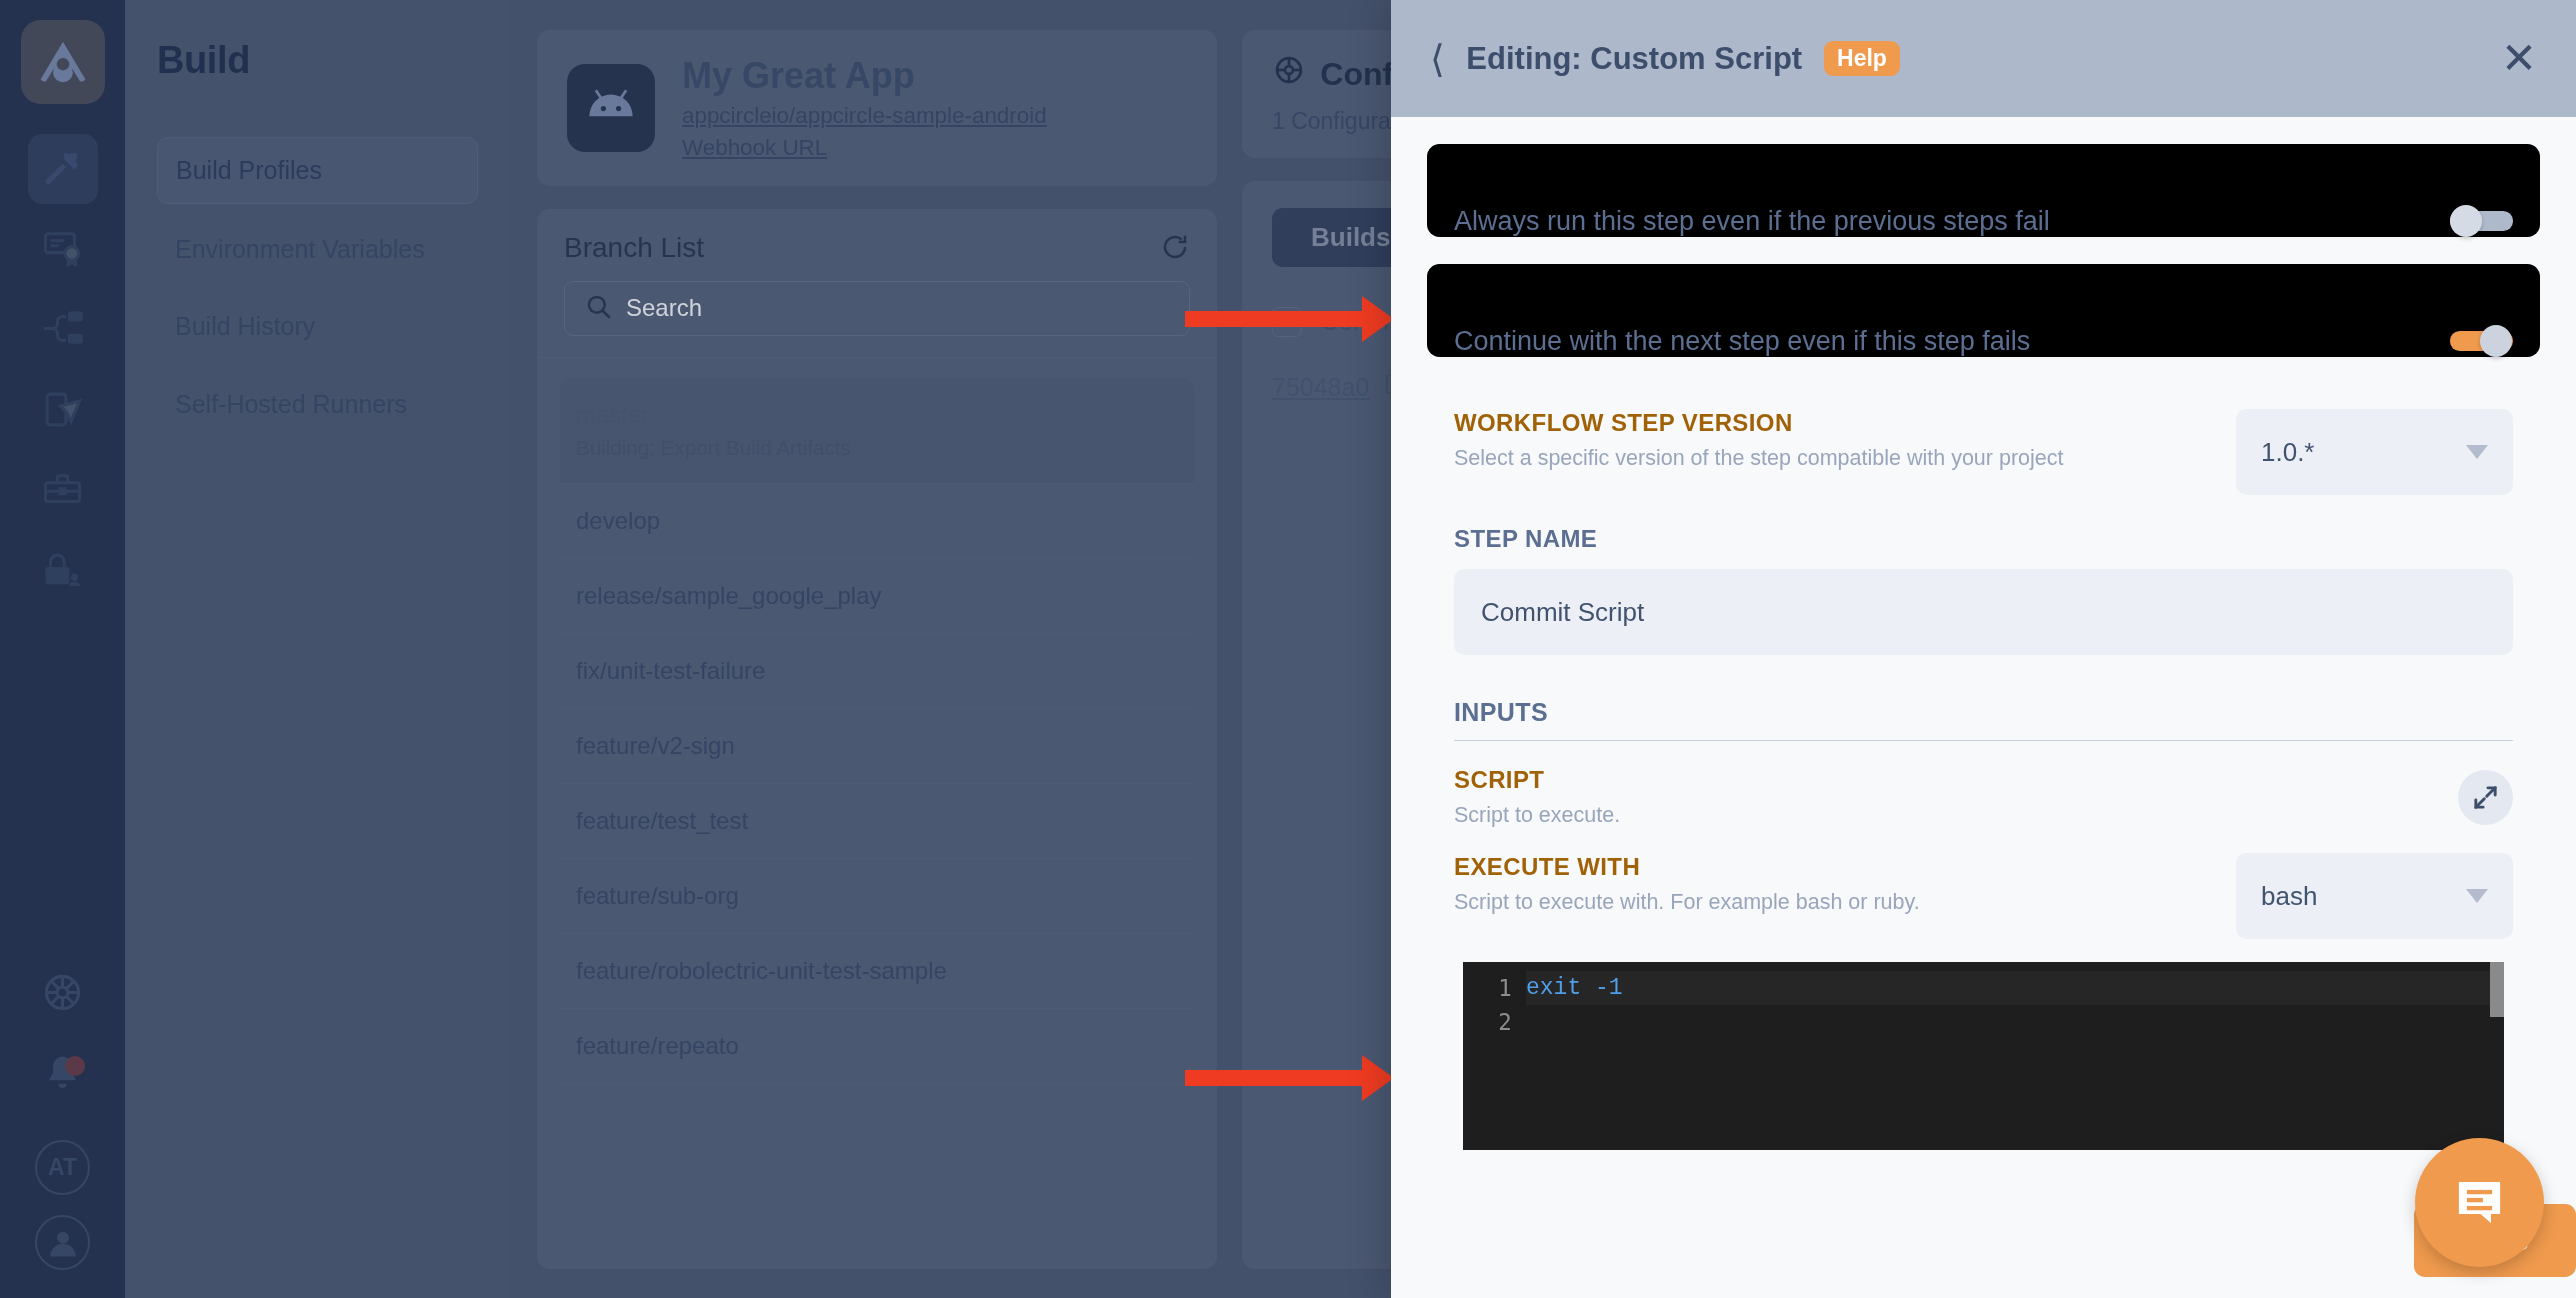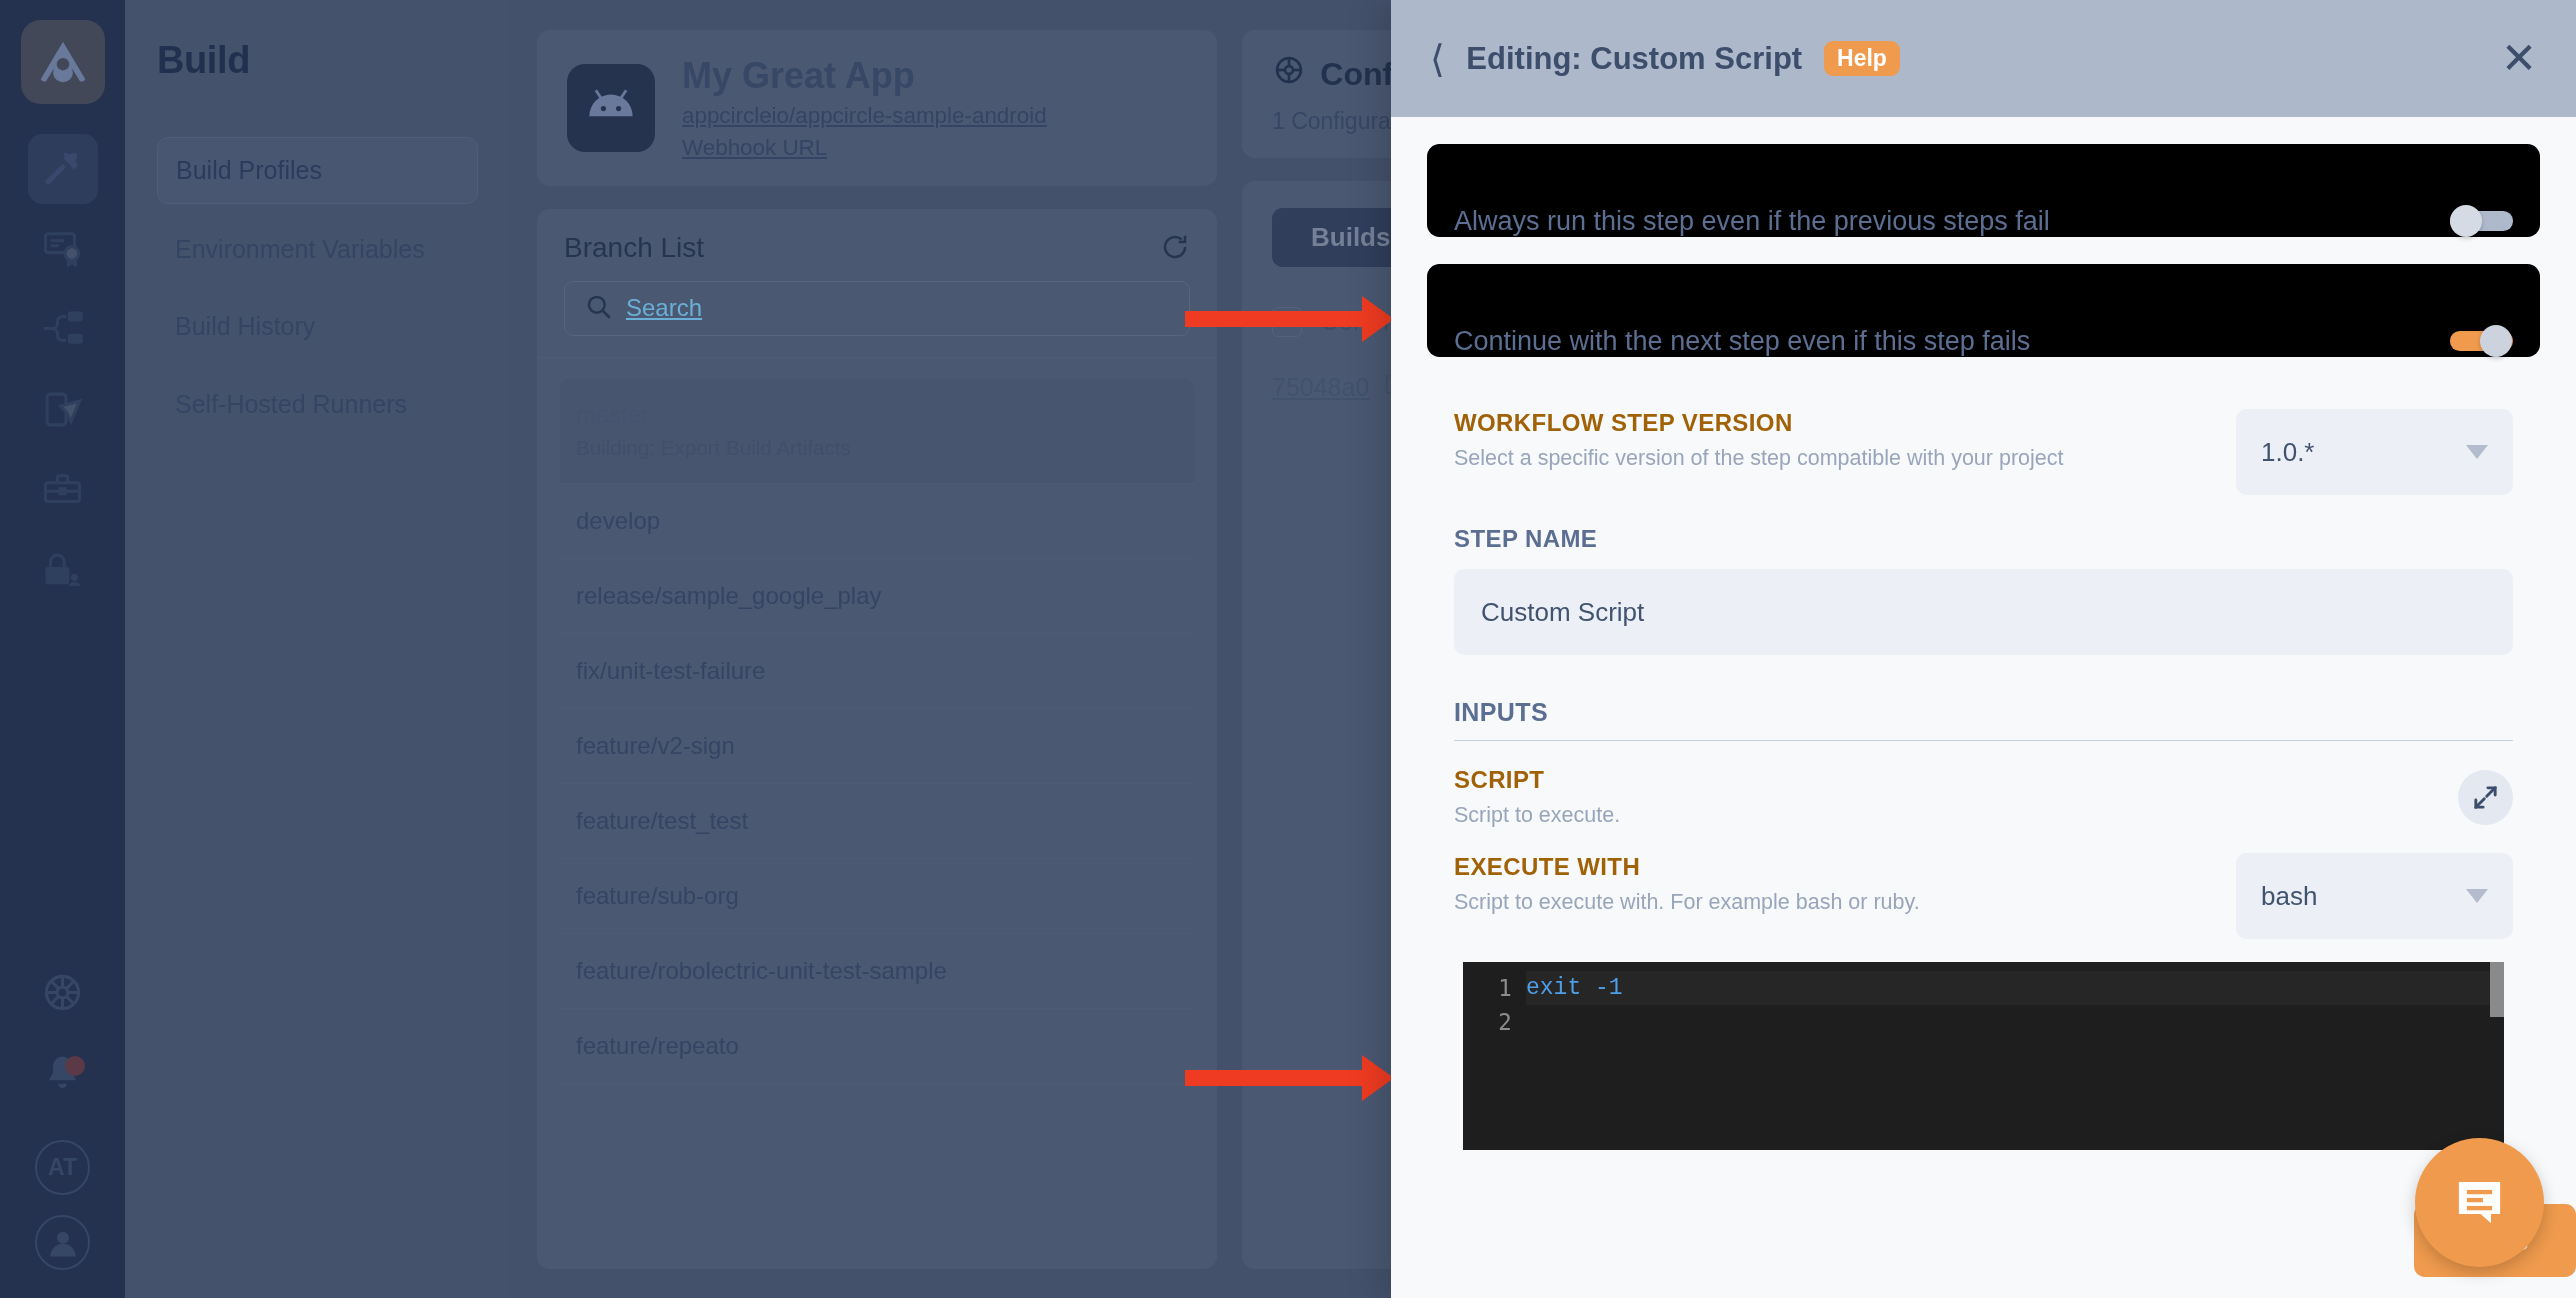--- a/index.html
+++ b/index.html
@@ -78,21 +78,21 @@
 
   .branch-card { flex: 1 1 auto; display: flex; flex-direction: column; overflow: hidden; }
   .branch-head { padding: 23px 27px 21.5px 27px; }
   .branch-head-row { display: flex; align-items: center; justify-content: space-between; margin-bottom: 16px; }
   .branch-title { font-size: 28px; color: #27364f; }
   .search-box {
     display: flex; align-items: center; gap: 14.3px;
     border: 0.9px solid #68738a; border-radius: 9px;
     height: 55px; padding: 0 19.7px;
   }
-  .search-ph { font-size: 24px; color: #7dd3fc; text-decoration: underline; }
+  .search-ph { font-size: 24px; color: #ffffff; }
   .branch-divider { height: 0.9px; background: #5c6880; }
   .branch-list { padding: 19.7px 23px 0 23px; flex: 1 1 auto; overflow: hidden; }
   .branch-row {
     padding: 23px 16px; font-size: 24px; color: #3a4a69;
     border-bottom: 0.9px solid #5b6780;
   }
   .branch-row.building { background: #525f78; border-radius: 10.7px 10.7px 0 0; }
   .branch-row .bname { color: #505d76; }
   .branch-row .bstatus { font-size: 20.6px; color: #4b5871; margin-top: 7.2px; }
 
@@ -469,21 +469,21 @@
           <div class="field-label">WORKFLOW STEP VERSION</div>
           <div class="field-desc">Select a specific version of the step compatible with your project</div>
         </div>
         <div class="select">
           <span class="sv">1.0.*</span>
           <span class="caret"></span>
         </div>
       </div>
 
       <div class="sec-label">STEP NAME</div>
-      <div class="text-input">Custom Script</div>
+      <div class="text-input">Commit Script</div>
 
       <div class="inputs-head">
         <span class="ih">INPUTS</span>
       </div>
       <div class="hr"></div>
 
       <div class="field-row" style="align-items:center;">
         <div class="field-texts">
           <div class="field-label">SCRIPT</div>
           <div class="field-desc">Script to execute.</div>

